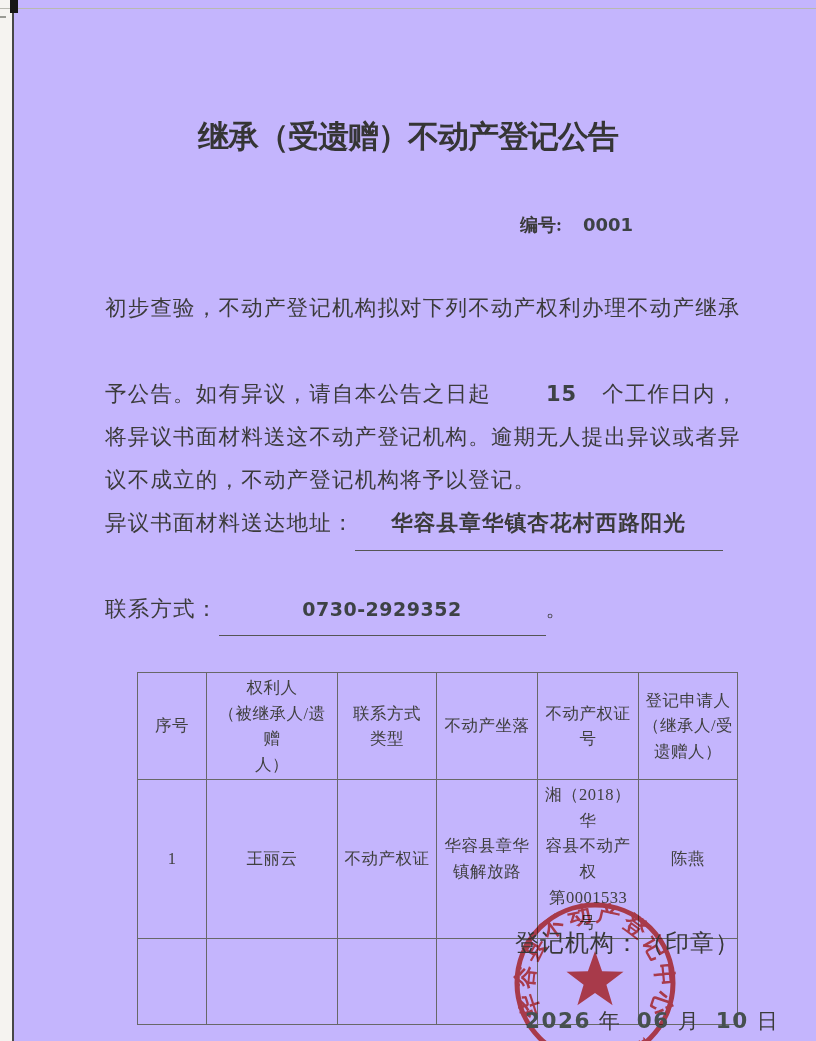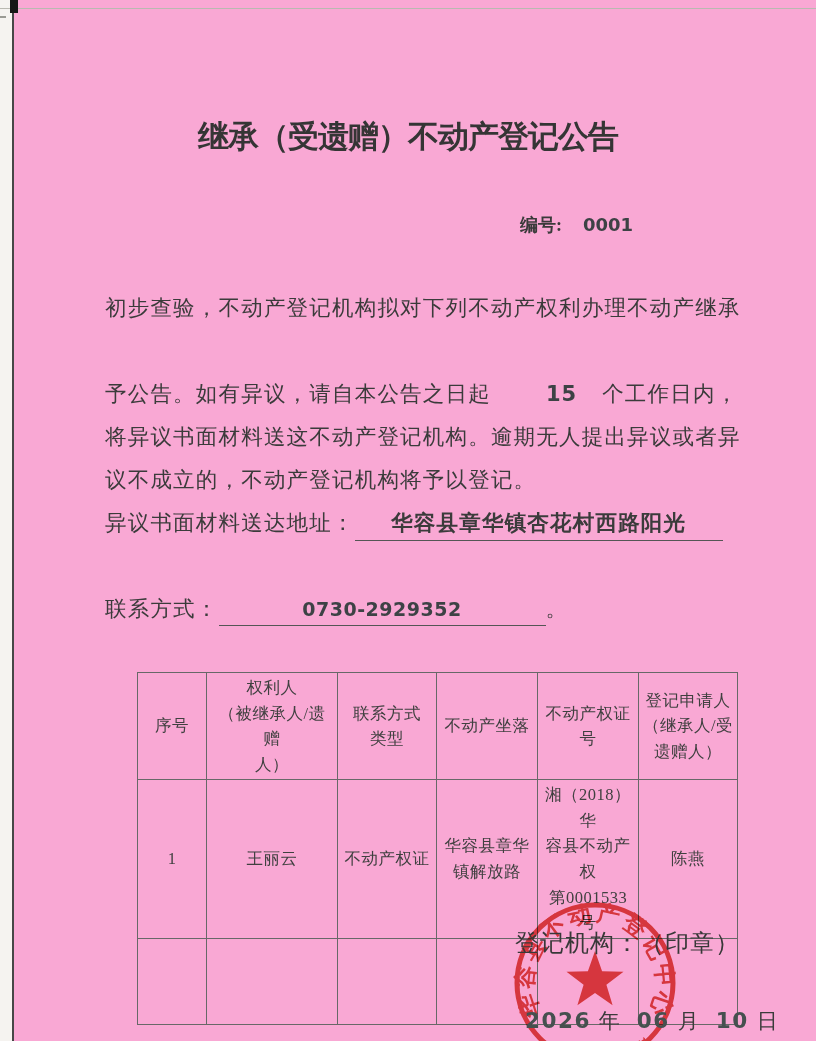--- a/index.html
+++ b/index.html
@@ -1,20 +1,20 @@
 <!DOCTYPE html>
 <html><head>
 <meta charset="utf-8">
 <style>
   html,body{margin:0;padding:0;background:#e8e8e6;}
   .page{
     position:relative;
     width:816px;height:1041px;
     margin:0 auto;
-    background:#f9a8d4;
+    background:#c4b5fd;
     overflow:hidden;
     font-family:"Liberation Serif","DejaVu Serif",serif;
     color:#3b3b3b;
   }
   
   .edge-strip{position:absolute;left:0;top:0;width:12px;height:100%;background:#f5f3f0;}
   .edge-line{position:absolute;left:12px;top:7px;width:2px;height:1034px;background:#474747;}
   .top-line{position:absolute;left:0;top:8px;width:100%;height:1px;background:#b9b9b1;}
   .corner-mark{position:absolute;left:10px;top:0;width:8px;height:13px;background:#161616;}
   .edge-dash{position:absolute;left:0;top:16px;width:6px;height:2px;background:#9a9a94;}
@@ -28,21 +28,21 @@
   .digits{font-family:"DejaVu Sans","Liberation Sans",sans-serif;font-weight:bold;color:#3d4245;}
   .doc-number .digits{margin-left:21px;font-size:18px;}
 
   .bline{
     left:105px;width:650px;
     font-size:21.5px;letter-spacing:1.2px;color:#3b3b3b;white-space:nowrap;
   }
   .indent{padding-left:43px;}
   .days{font-size:21px;margin:7px 25px 0 55px;letter-spacing:1px;}
 
-  .u{border-bottom:1.5px solid #555;padding-bottom:3px;display:inline-block;}
+  .u{border-bottom:1.5px solid #555;padding-bottom:13px;display:inline-block;}
   .u-a{width:368px;text-align:center;font-weight:bold;}
   .u-b{width:450px;text-align:left;font-weight:bold;}
   .u-c{width:327px;text-align:center;}
   .u-c .digits{font-size:19px;letter-spacing:0.5px;}
 
   table.reg{
     position:absolute;left:137px;top:672px;
     border-collapse:collapse;table-layout:fixed;
     font-size:16.5px;color:#404040;letter-spacing:0.5px;
   }

